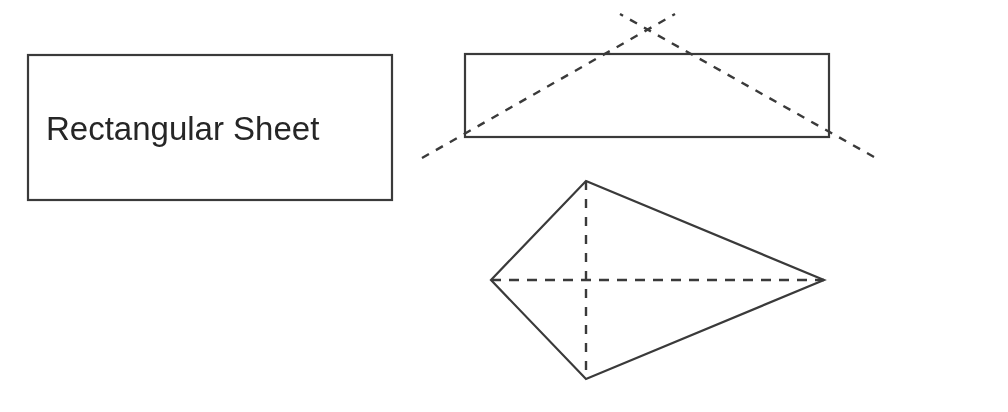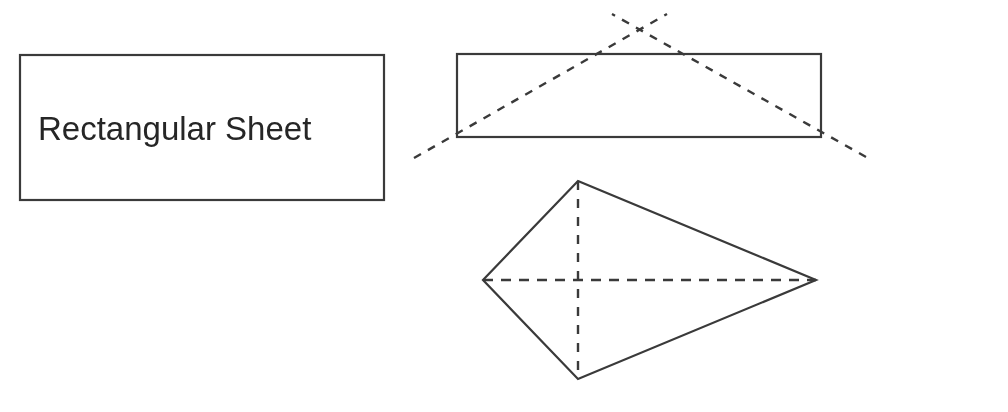--- a/index.html
+++ b/index.html
@@ -11,21 +11,21 @@
   body {
     width: 1008px;
     height: 412px;
     position: relative;
     overflow: hidden;
     font-family: "Liberation Sans", sans-serif;
   }
   #diagram-root {
     position: absolute;
     top: 0;
-    left: 4px;
+    left: 12px;
     width: 816px;
     height: 412px;
     text-align: right;
   }
   svg#figure-canvas {
     display: block;
     width: 1008px;
     height: 412px;
   }
   .solid-stroke {

